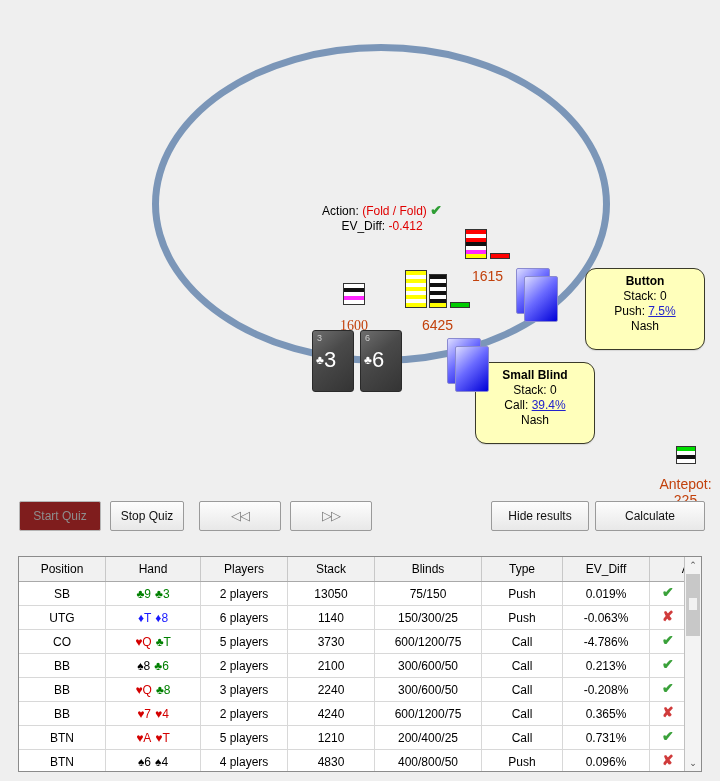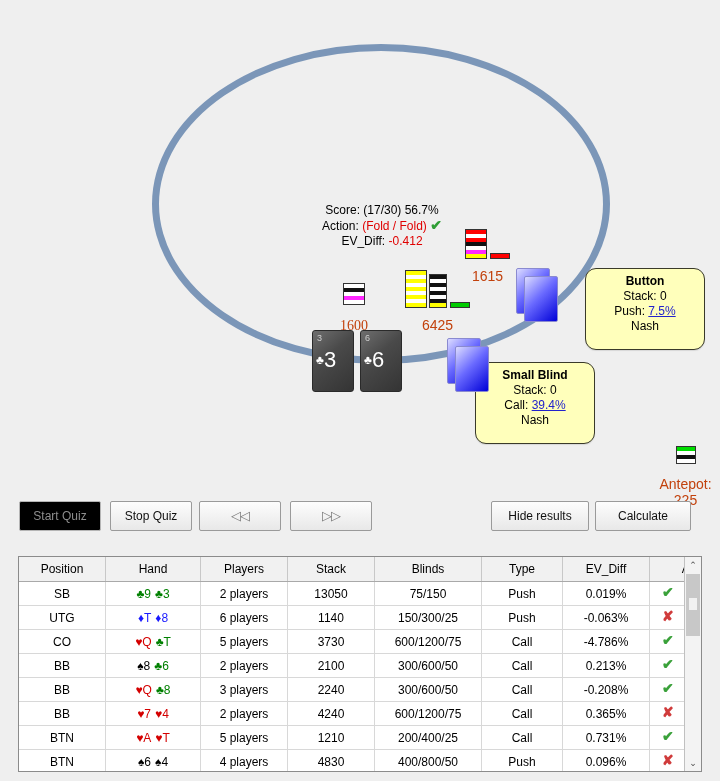--- a/index.html
+++ b/index.html
@@ -71,28 +71,28 @@
   #chips-1615{left:465px;top:229px;}
   #chips-ante{left:651px;top:446px;}
   
   .btn{
     position:absolute;box-sizing:border-box;
     background:linear-gradient(#fdfdfd,#e8e8e8);
     border:1px solid #9a9a9a;border-radius:2px;
     font-family:"Liberation Sans", sans-serif;font-size:12px;color:#101010;
     text-align:center;line-height:28px;height:30px;cursor:default;
   }
-  .btn.disabled{background:#000000;border-color:#b5b5b5;color:#8e8e8e;}
+  .btn.disabled{background:#7f1d1d;border-color:#b5b5b5;color:#8e8e8e;}
   .btn.arrow{color:#787878;font-size:13px;letter-spacing:-1px;}
   #btn-start{left:19px;top:501px;width:82px;}
-  #btn-stop{left:110px;top:501px;width:82px;}
+  #btn-stop{left:110px;top:501px;width:74px;}
   #btn-prev{left:199px;top:501px;width:82px;}
   #btn-next{left:290px;top:501px;width:82px;}
   #btn-hide{left:491px;top:501px;width:98px;}
-  #btn-calc{left:595px;top:501px;width:96px;}
+  #btn-calc{left:595px;top:501px;width:110px;}
   
   #grid-wrap{
     position:absolute;left:18px;top:556px;width:684px;height:216px;
     border:1px solid #8b8b8b;background:#fff;box-sizing:border-box;overflow:hidden;
   }
   table.grid{border-collapse:collapse;width:667px;table-layout:fixed;font-size:12px;}
   table.grid th{
     background:#f1f1f1;border-right:1px solid #c8c8c8;border-bottom:1px solid #a9a9a9;
     font-weight:normal;height:22px;color:#000;
   }
@@ -115,24 +115,20 @@
   #vsb .arr.bot{position:absolute;bottom:0;left:0;width:16px;}
 </style>
 </head>
 <body>
 
 <div id="table-area">
 
   <div id="poker-oval"></div>
 
   <div id="center-info">
-    <div class="row">
-      <span>Score:</span>
-      <span>(17/30) 56.7%</span>
-    </div>
     <div class="row">
       <span>Action:</span>
       <span class="fold-red">(</span><span class="fold-red">Fold</span><span class="fold-red"> / </span><span class="fold-red">Fold</span><span class="fold-red">)</span>
       <span class="tick">✔</span>
     </div>
     <div class="row">
       <span>EV_Diff:</span>
       <span class="ev-neg">-0.412</span>
     </div>
   </div>

